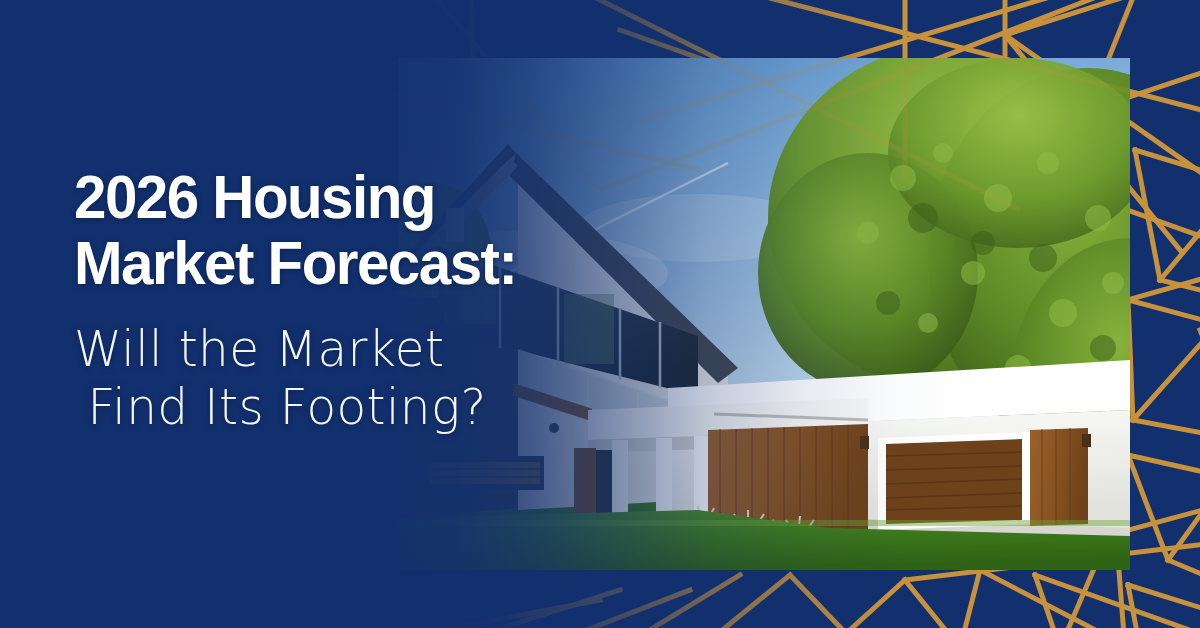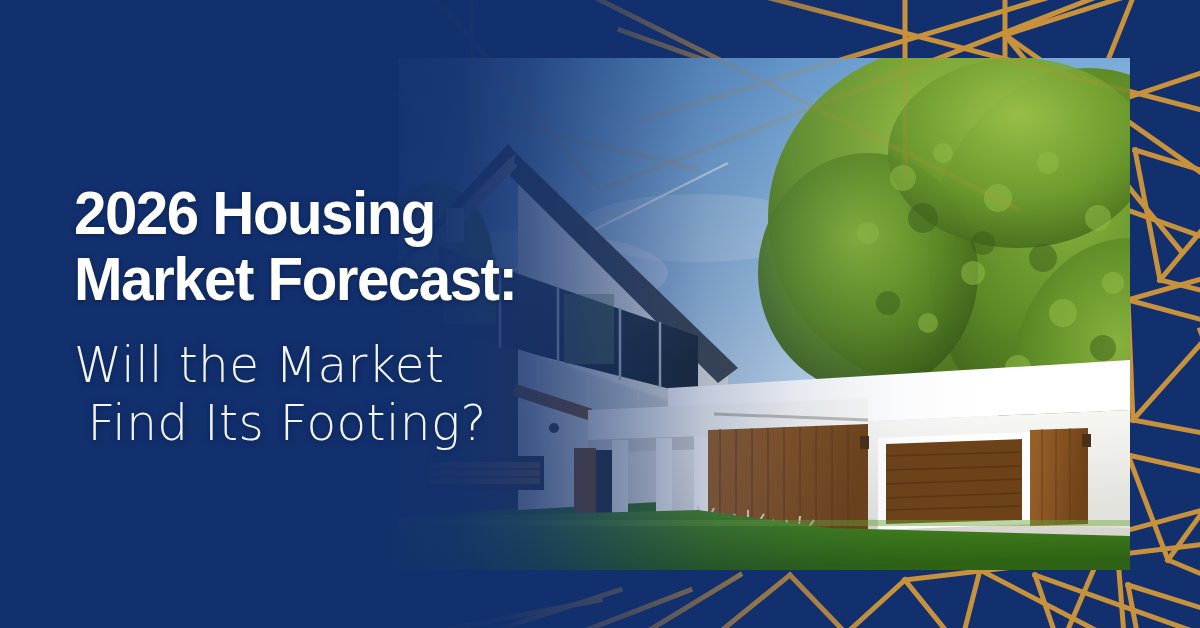--- a/index.html
+++ b/index.html
@@ -75,21 +75,21 @@
     position:absolute; inset:0;
     opacity:0.18;
   }
   .photo-pattern svg { display:block; width:1200px; height:628px;
     position:absolute; left:-398px; top:-58px; }
 
   
   .text-block {
     position:absolute;
     left:74px;
-    top:180px;
+    top:164px;
     width:600px;
     z-index:8;
   }
   .headline {
     color:#ffffff;
     font-family:"Liberation Sans", sans-serif;
     font-weight:700;
     font-size:62px;
     line-height:66px;
     letter-spacing:-1.6px;

